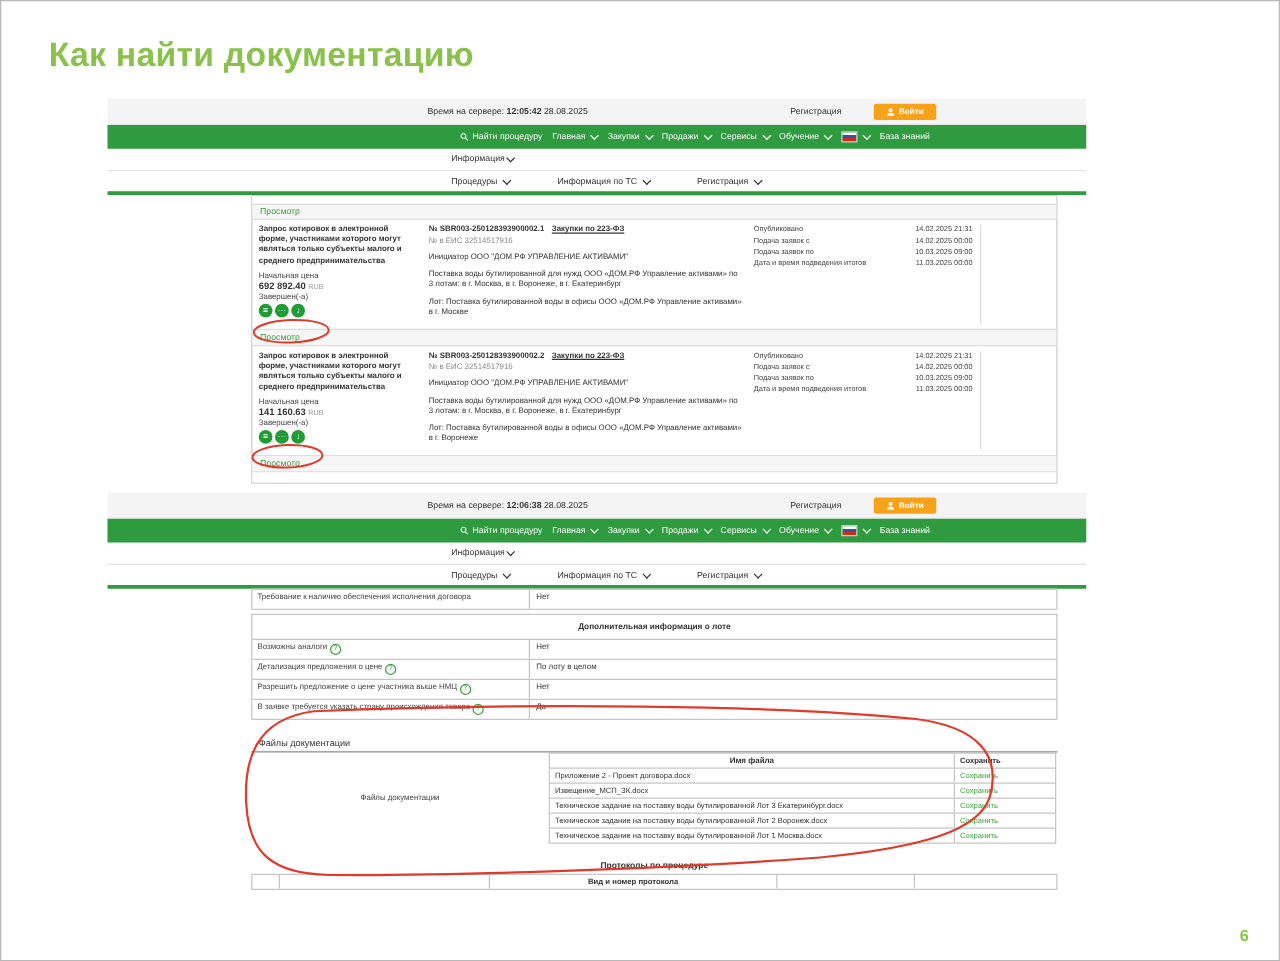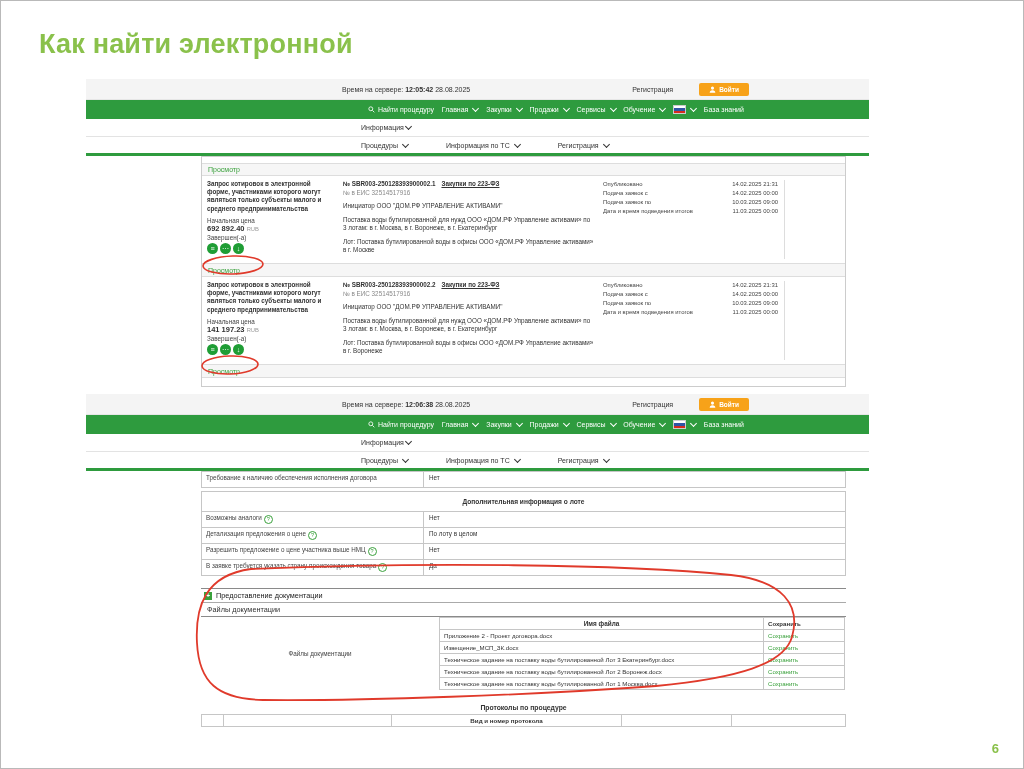--- a/index.html
+++ b/index.html
@@ -89,21 +89,21 @@
   .p1{width:22px;}.p2{width:168px;}.p3{width:230px;display:flex;justify-content:center;font-weight:bold;font-size:6.2px;padding-top:2px;}
   .p4{width:110px;}.p5{flex:1;border-right:none;}
 
   .annotations{position:absolute;left:0;top:0;pointer-events:none;}
   .search-svg,.person-svg{display:block;}
 </style>
 </head>
 <body>
 
 <div class="slide">
-  <div class="slide-title">Как найти электронной</div>
+  <div class="slide-title">Как найти документацию</div>
 
   <div class="shot shot1">
     <div class="topbar">
       <div class="time-wrap">
         <span>Время на сервере:</span>
         <span class="time-bold">12:05:42</span>
         <span>28.08.2025</span>
       </div>
       <span class="reg-link">Регистрация</span>
       <div class="login-btn">
@@ -216,21 +216,21 @@
         <div class="lot-empty"></div>
       </div>
       <div class="view-row tall">
         <span class="green-link">Просмотр</span>
       </div>
 
       <div class="lot">
         <div class="lot-left">
           <div class="lot-title">Запрос котировок в электронной форме, участниками которого могут являться только субъекты малого и среднего предпринимательства</div>
           <div class="lot-price-label">Начальная цена</div>
-          <div class="lot-price"><span>141 197.23</span> <span class="cur">RUB</span></div>
+          <div class="lot-price"><span>141 160.63</span> <span class="cur">RUB</span></div>
           <div class="lot-status">Завершен(-а)</div>
           <div class="acts">
             <span class="act">≡</span>
             <span class="act">···</span>
             <span class="act">↓</span>
           </div>
         </div>
         <div class="lot-mid">
           <div><span class="lot-num">№ SBR003-250128393900002.2</span><span class="law-link">Закупки по 223-ФЗ</span></div>
           <div class="eis">№ в ЕИС 32514517916</div>
@@ -359,24 +359,20 @@
           <div class="det-label"><span>Разрешить предложение о цене участника выше НМЦ</span><span class="help">?</span></div>
           <div class="det-value">Нет</div>
         </div>
         <div class="det-row">
           <div class="det-label"><span>В заявке требуется указать страну происхождения товара</span><span class="help">?</span></div>
           <div class="det-value">Да</div>
         </div>
       </div>
       <div class="tbl-gap12"></div>
 
-      <div class="section-row">
-        <span class="plus">+</span>
-        <span>Предоставление документации</span>
-      </div>
       <div class="files-heading">Файлы документации</div>
 
       <div class="files-wrap">
         <div class="files-label">Файлы документации</div>
         <div class="files-table">
           <div class="f-row f-head">
             <div class="f-name">Имя файла</div>
             <div class="f-save">Сохранить</div>
           </div>
           <div class="f-row">

